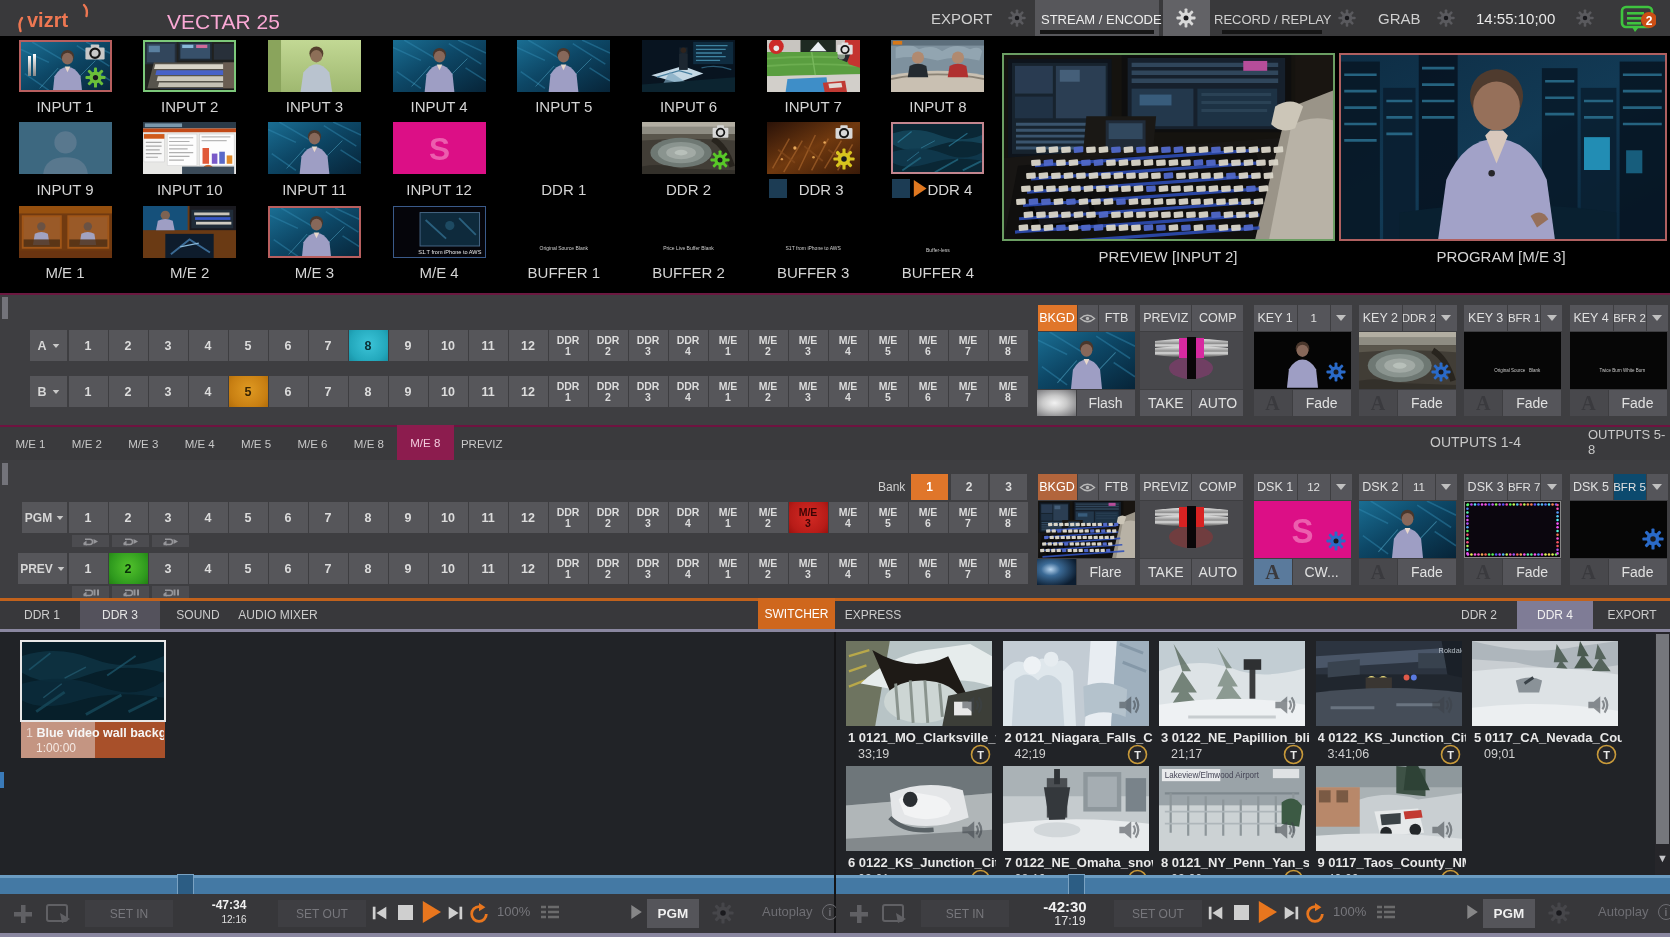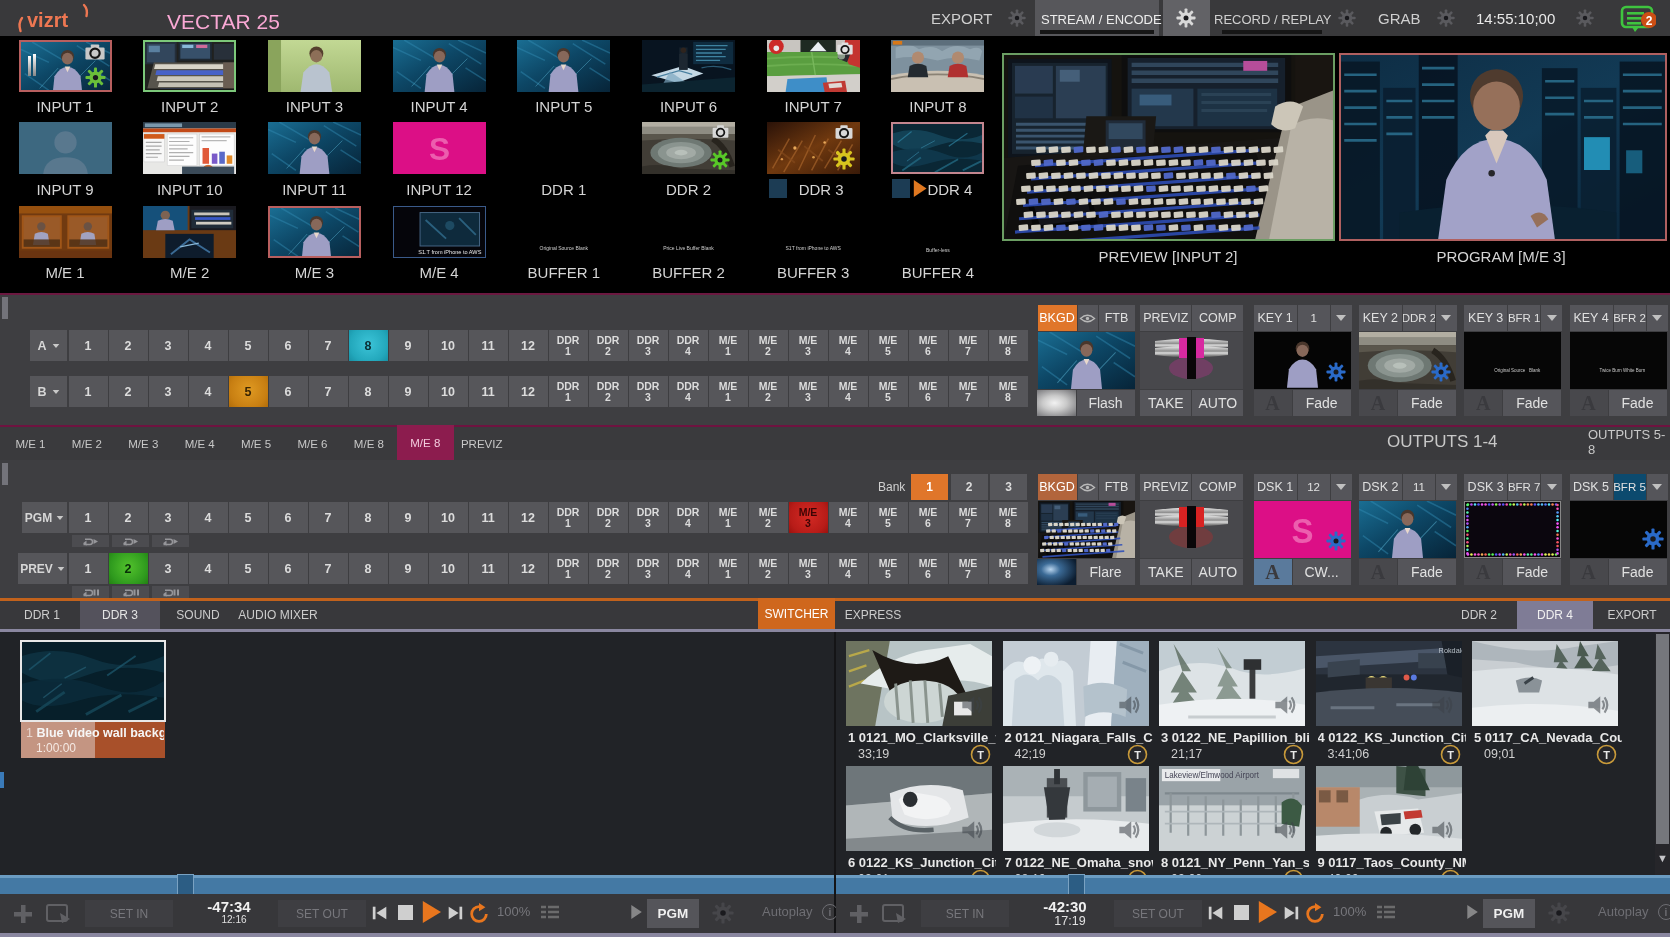--- a/index.html
+++ b/index.html
@@ -978,21 +978,21 @@
 <div class="ab" style="left:0;top:427px;width:1670px;height:33px;background:#3a3a3d"></div>
 <div class="ab flex" style="left:2.0px;top:427px;width:57px;height:33px;background:transparent;color:#c8c8c8;font-size:11.5px">M/E 1</div>
 <div class="ab flex" style="left:58.4px;top:427px;width:57px;height:33px;background:transparent;color:#c8c8c8;font-size:11.5px">M/E 2</div>
 <div class="ab flex" style="left:114.8px;top:427px;width:57px;height:33px;background:transparent;color:#c8c8c8;font-size:11.5px">M/E 3</div>
 <div class="ab flex" style="left:171.2px;top:427px;width:57px;height:33px;background:transparent;color:#c8c8c8;font-size:11.5px">M/E 4</div>
 <div class="ab flex" style="left:227.6px;top:427px;width:57px;height:33px;background:transparent;color:#c8c8c8;font-size:11.5px">M/E 5</div>
 <div class="ab flex" style="left:284.0px;top:427px;width:57px;height:33px;background:transparent;color:#c8c8c8;font-size:11.5px">M/E 6</div>
 <div class="ab flex" style="left:340.4px;top:427px;width:57px;height:33px;background:transparent;color:#c8c8c8;font-size:11.5px">M/E 8</div>
 <div class="ab flex" style="left:396.8px;top:425px;width:57px;height:35px;background:#8c1c4e;color:#f2cadc;font-size:11.5px">M/E 8</div>
 <div class="ab flex" style="left:453.2px;top:427px;width:57px;height:33px;background:transparent;color:#c8c8c8;font-size:11.5px">PREVIZ</div>
-<div class="ab flex" style="left:1387px;top:427px;height:30px;color:#c8c8c8;font-size:17px">OUTPUTS 1-4</div>
+<div class="ab flex" style="left:1430px;top:427px;height:30px;color:#c8c8c8;font-size:14px">OUTPUTS 1-4</div>
 <div class="ab flex" style="left:1588px;top:427px;height:30px;color:#c8c8c8;font-size:13px">OUTPUTS 5-8</div>
 <div class="ab" style="left:0;top:460px;width:1670px;height:138px;background:#3e3e41"></div>
 <div class="ab" style="left:2px;top:463px;width:6px;height:22px;background:#73737a"></div>
 <div class="ab flex" style="left:878px;top:474px;height:26px;color:#d0d0d0;font-size:12px">Bank</div>
 <div class="ab flex" style="left:911.0px;top:474px;width:37px;height:26px;background:#e0762a;color:#fff;font-size:12px;font-weight:bold">1</div>
 <div class="ab flex" style="left:950.5px;top:474px;width:37px;height:26px;background:#56565a;color:#dcdcdc;font-size:12px;font-weight:bold">2</div>
 <div class="ab flex" style="left:990.0px;top:474px;width:37px;height:26px;background:#56565a;color:#dcdcdc;font-size:12px;font-weight:bold">3</div>
 <div class="ab flex" style="left:30px;top:502px;width:30px;height:31px;background:#3e3e41;color:#d0d0d0;font-size:12px;font-weight:bold;gap:4px">PGM <svg width="8" height="4" viewBox="0 0 10 6">
       <path d="M0 0 L10 0 L5 6 Z" fill="#b0b0b0"></path>
     </svg></div>
@@ -1714,21 +1714,21 @@
       <rect x="2" y="9" width="18" height="4.5" fill="#8a8a8e"></rect>
     </svg>
   </div>
 <div class="ab" style="left:46.0px;top:903px;opacity:0.5">
     <svg width="26" height="22" viewBox="0 0 26 22">
       <rect x="1" y="2" width="20" height="16" rx="2" fill="none" stroke="#8a8a8e" stroke-width="2"></rect>
       <path d="M14 10 L24 16 L16 20 Z" fill="#8a8a8e"></path>
     </svg>
   </div>
 <div class="ab flex" style="left:85.0px;top:900px;width:88px;height:27px;background:#3e3e42;color:#77777c;font-size:12px">SET IN</div>
-<div class="tinytxt" style="left:229.0px;top:898px;font-size:15px;font-weight:bold;color:#f0f0f0;transform:translateX(-50%)">-47:34</div>
+<div class="tinytxt" style="left:229.0px;top:898px;font-size:12px;font-weight:bold;color:#f0f0f0;transform:translateX(-50%)">-47:34</div>
 <div class="tinytxt" style="left:234.0px;top:914px;font-size:10px;color:#e0e0e0;transform:translateX(-50%)">12:16</div>
 <div class="ab flex" style="left:278.0px;top:900px;width:88px;height:27px;background:#3e3e42;color:#77777c;font-size:12px">SET OUT</div>
 <div class="ab" style="left:371.0px;top:904px">
     <svg width="18" height="18" viewBox="0 0 20 20">
       <rect x="2" y="3" width="3" height="14" fill="#cfcfcf"></rect>
       <path d="M17 3 L6 10 L17 17 Z" fill="#cfcfcf"></path>
     </svg>
   </div>
 <div class="ab" style="left:398.0px;top:905px;width:15px;height:15px;background:#cfcfcf"></div>
 <div class="ab" style="left:421.0px;top:901px">

